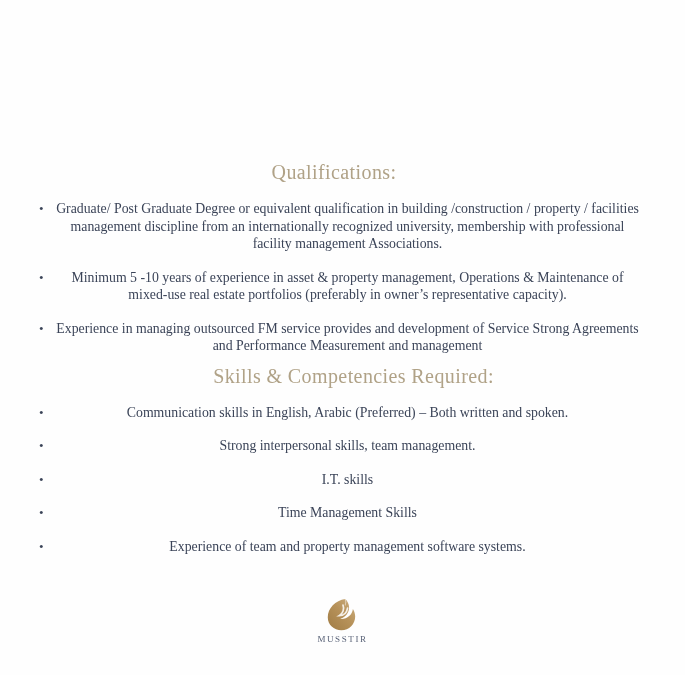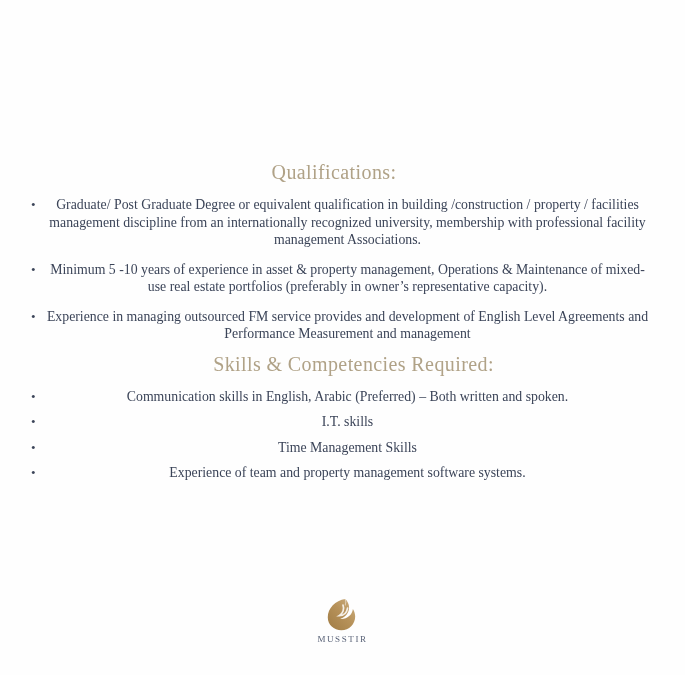--- a/index.html
+++ b/index.html
@@ -33,21 +33,21 @@
   }
   ul.bullet-list {
     list-style: none;
     margin: 0;
     padding: 0 0 0 27px;
     font-size: 13.8px;
     line-height: 17.5px;
   }
   ul.bullet-list li {
     position: relative;
-    margin: 8px;
+    margin: 16px;
   }
   ul.bullet-list li::before {
     content: "\2022";
     position: absolute;
     left: -13px;
     top: 0;
     font-size: 13px;
     color: #3b4458;
   }
   ul.bullet-list.spaced li { margin-bottom: 12px; }
@@ -82,27 +82,28 @@
 
 <div class="page">
 
   <div class="content">
 
     <h2 class="section-heading">Qualifications:</h2>
 
     <ul class="bullet-list spaced">
         <li>Graduate/ Post Graduate Degree or equivalent qualification in building /construction / property / facilities management discipline from an internationally recognized university, membership with professional facility management Associations.</li>
         <li>Minimum 5 -10 years of experience in asset &amp; property management, Operations &amp; Maintenance of mixed-use real estate portfolios (preferably in owner’s representative capacity).</li>
-        <li>Experience in managing outsourced FM service provides and development of English Level Agreements and Performance Measurement and management</li>
+        <li>Experience in managing outsourced FM service provides and development of Service Strong Agreements and Performance Measurement and management</li>
       </ul>
 
     <h2 class="section-heading second">Skills &amp; Competencies Required:</h2>
 
     <ul class="bullet-list tight">
         <li>Communication skills in English, Arabic (Preferred) – Both written and spoken.</li>
+        <li>Strong interpersonal skills, team management.</li>
         <li>I.T. skills</li>
         <li>Time Management Skills</li>
         <li>Experience of team and property management software systems.</li>
       </ul>
 
   </div>
 
   <div class="footer">
     <svg class="logo-mark" viewBox="0 0 42 44" aria-hidden="true">
       <defs>

